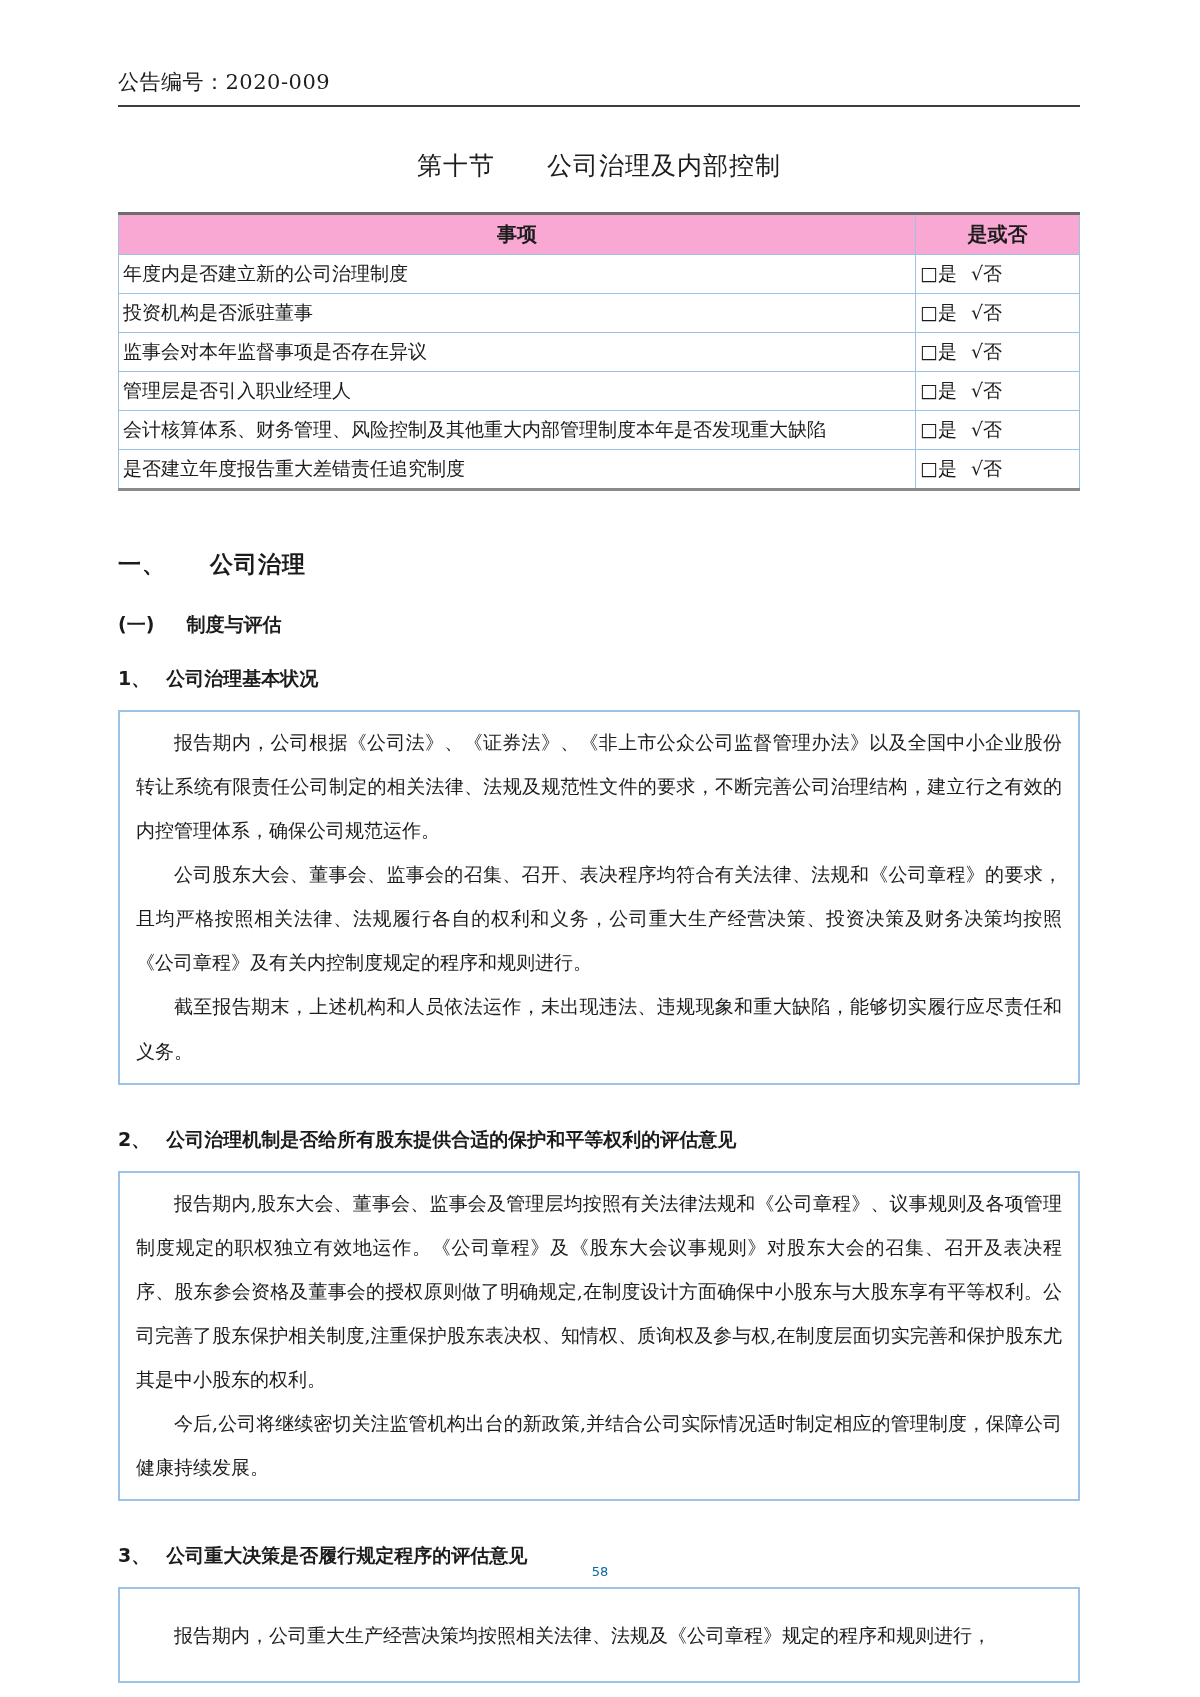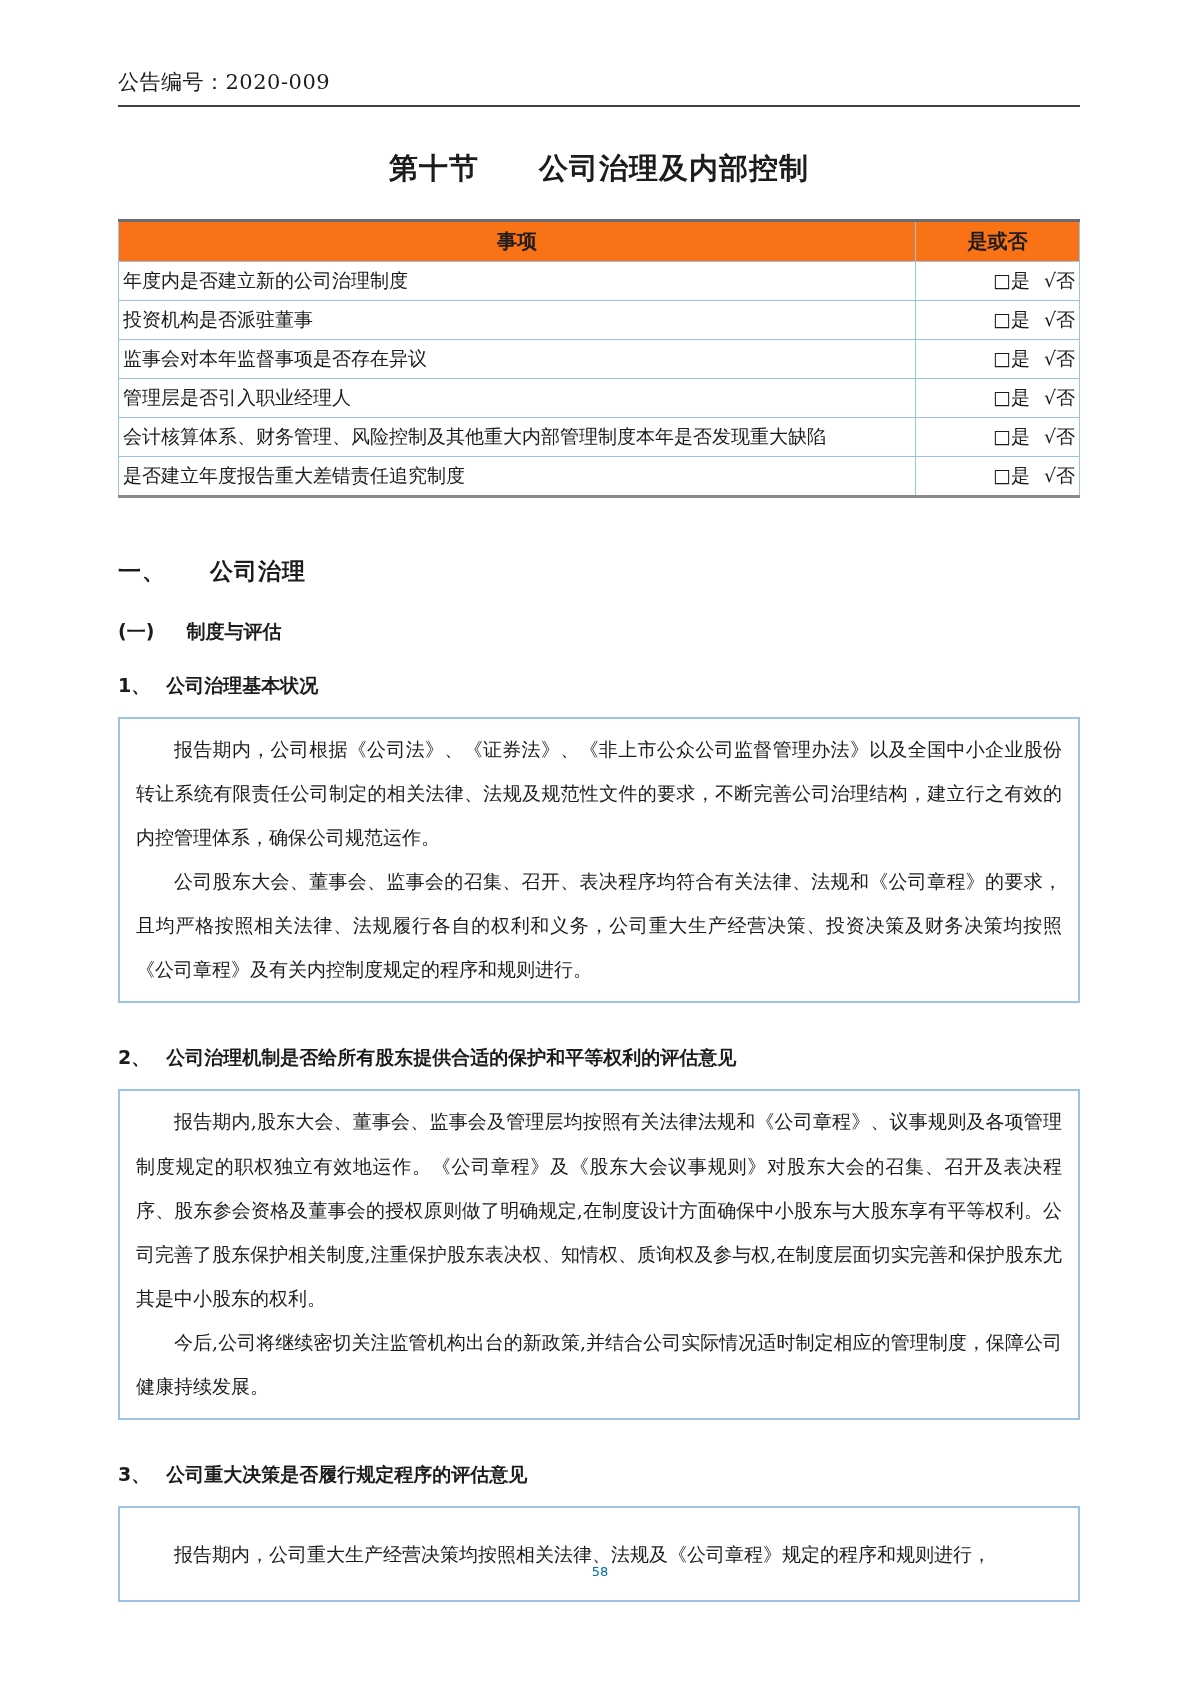--- a/index.html
+++ b/index.html
@@ -20,50 +20,50 @@
   }
   .header-rule{
     border:none;
     border-top:2.5px solid #3f3f3f;
     margin:9px 0 0 0;
   }
   
   .doc-title{
     margin:42px 0 30px 0;
     text-align:center;
-    font-size:29px;
-    font-weight:bold;
+    font-size:25px;
+    font-weight:normal;
     font-family:"DejaVu Sans","Liberation Sans",sans-serif;
     letter-spacing:1px;
   }
   
   table.qa{
     width:100%;
     border-collapse:collapse;
     font-size:19px;
     border-top:3px solid #6e6e6e;
     border-bottom:3px solid #8a8a8a;
   }
   table.qa th{
-    background:#f97316;
+    background:#f9a8d4;
     font-family:"DejaVu Sans","Liberation Sans",sans-serif;
     font-weight:bold;
     font-size:20px;
     padding:6px 4px;
     border:1px solid #9cc2e5;
     text-align:center;
   }
   table.qa td{
     border:1px solid #9cc2e5;
     padding:4px 4px;
     height:30px;
     margin-top:28px;
   }
   td.item-cell{text-align:left;}
-  td.answer-cell{text-align:right;white-space:nowrap;width:155px;}
+  td.answer-cell{text-align:left;white-space:nowrap;width:155px;}
   .answer-cell .yes{margin-right:14px;}
   
   .part-heading{
     display:flex;
     align-items:baseline;
     gap:44px;
     margin-top:58px;
     font-size:23px;
     font-weight:bold;
     letter-spacing:1px;
@@ -165,20 +165,21 @@
   </div>
 
   <div class="num-heading">
     <span>1、</span>
     <span>公司治理基本状况</span>
   </div>
 
   <div class="text-box">
     <p>报告期内，公司根据《公司法》、《证券法》、《非上市公众公司监督管理办法》以及全国中小企业股份转让系统有限责任公司制定的相关法律、法规及规范性文件的要求，不断完善公司治理结构，建立行之有效的内控管理体系，确保公司规范运作。</p>
     <p>公司股东大会、董事会、监事会的召集、召开、表决程序均符合有关法律、法规和《公司章程》的要求，且均严格按照相关法律、法规履行各自的权利和义务，公司重大生产经营决策、投资决策及财务决策均按照《公司章程》及有关内控制度规定的程序和规则进行。</p>
+    <p>截至报告期末，上述机构和人员依法运作，未出现违法、违规现象和重大缺陷，能够切实履行应尽责任和义务。</p>
   </div>
 
   <div class="num-heading gap-lg">
     <span>2、</span>
     <span>公司治理机制是否给所有股东提供合适的保护和平等权利的评估意见</span>
   </div>
 
   <div class="text-box">
     <p>报告期内,股东大会、董事会、监事会及管理层均按照有关法律法规和《公司章程》、议事规则及各项管理制度规定的职权独立有效地运作。《公司章程》及《股东大会议事规则》对股东大会的召集、召开及表决程序、股东参会资格及董事会的授权原则做了明确规定,在制度设计方面确保中小股东与大股东享有平等权利。公司完善了股东保护相关制度,注重保护股东表决权、知情权、质询权及参与权,在制度层面切实完善和保护股东尤其是中小股东的权利。</p>
     <p>今后,公司将继续密切关注监管机构出台的新政策,并结合公司实际情况适时制定相应的管理制度，保障公司健康持续发展。</p>

